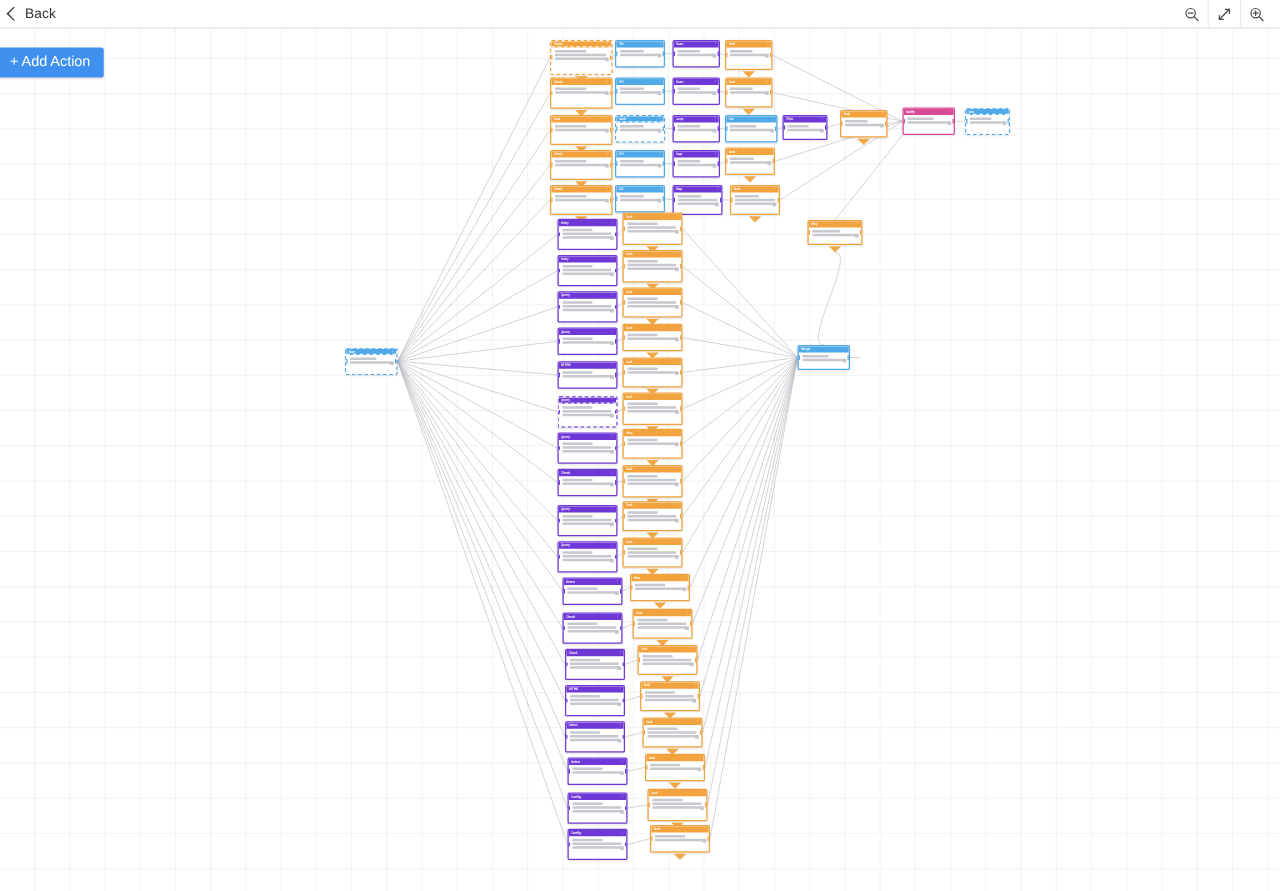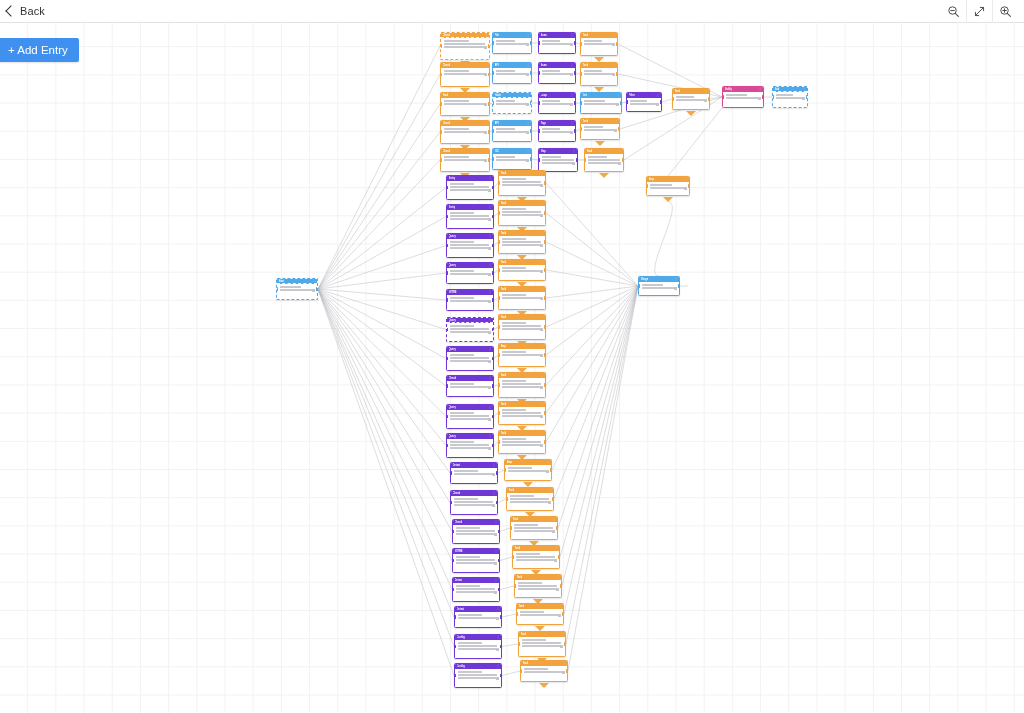--- a/index.html
+++ b/index.html
@@ -205,21 +205,21 @@
       <svg width="13" height="13" viewBox="0 0 16 16">
         <circle cx="6.8" cy="6.8" r="4.6" fill="none" stroke="#4a4a4f" stroke-width="1.2"></circle>
         <line x1="10.2" y1="10.2" x2="14" y2="14" stroke="#4a4a4f" stroke-width="1.3" stroke-linecap="round"></line>
         <line x1="4.6" y1="6.8" x2="9" y2="6.8" stroke="#4a4a4f" stroke-width="1.2" stroke-linecap="round"></line>
         <line x1="6.8" y1="4.6" x2="6.8" y2="9" stroke="#4a4a4f" stroke-width="1.2" stroke-linecap="round"></line>
       </svg>
     </div>
   </div>
 </div>
 
-<div id="add-action">+ Add Entry</div>
+<div id="add-action">+ Add Action</div>
 
 <div id="canvas">
   <svg id="edges" width="1024" height="690">
       <path d="M318,266 L440,23" class="edge"></path>
       <path d="M318,266 L440,51.5" class="edge"></path>
       <path d="M318,266 L440,81" class="edge"></path>
       <path d="M318,266 L440,109" class="edge"></path>
       <path d="M318,266 L440,137" class="edge"></path>
       <path d="M318,266 L446,164.5" class="edge"></path>
       <path d="M318,266 L446,193.5" class="edge"></path>

